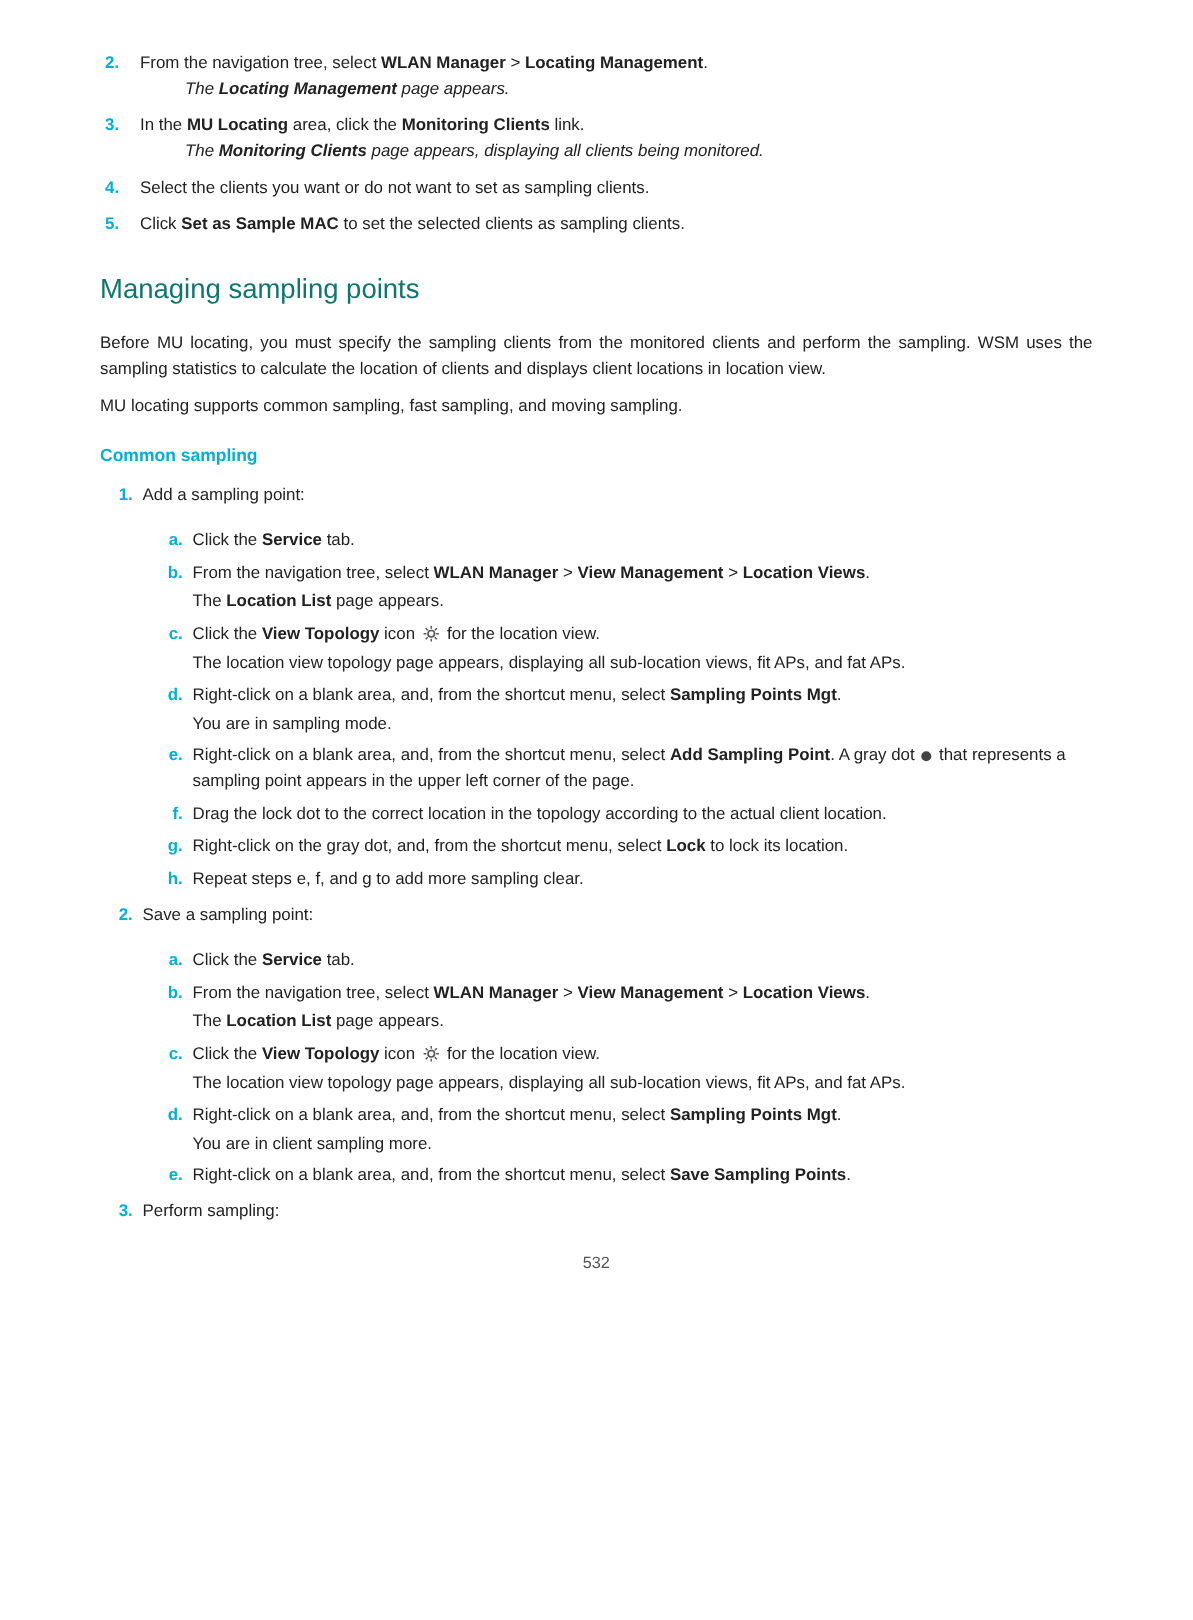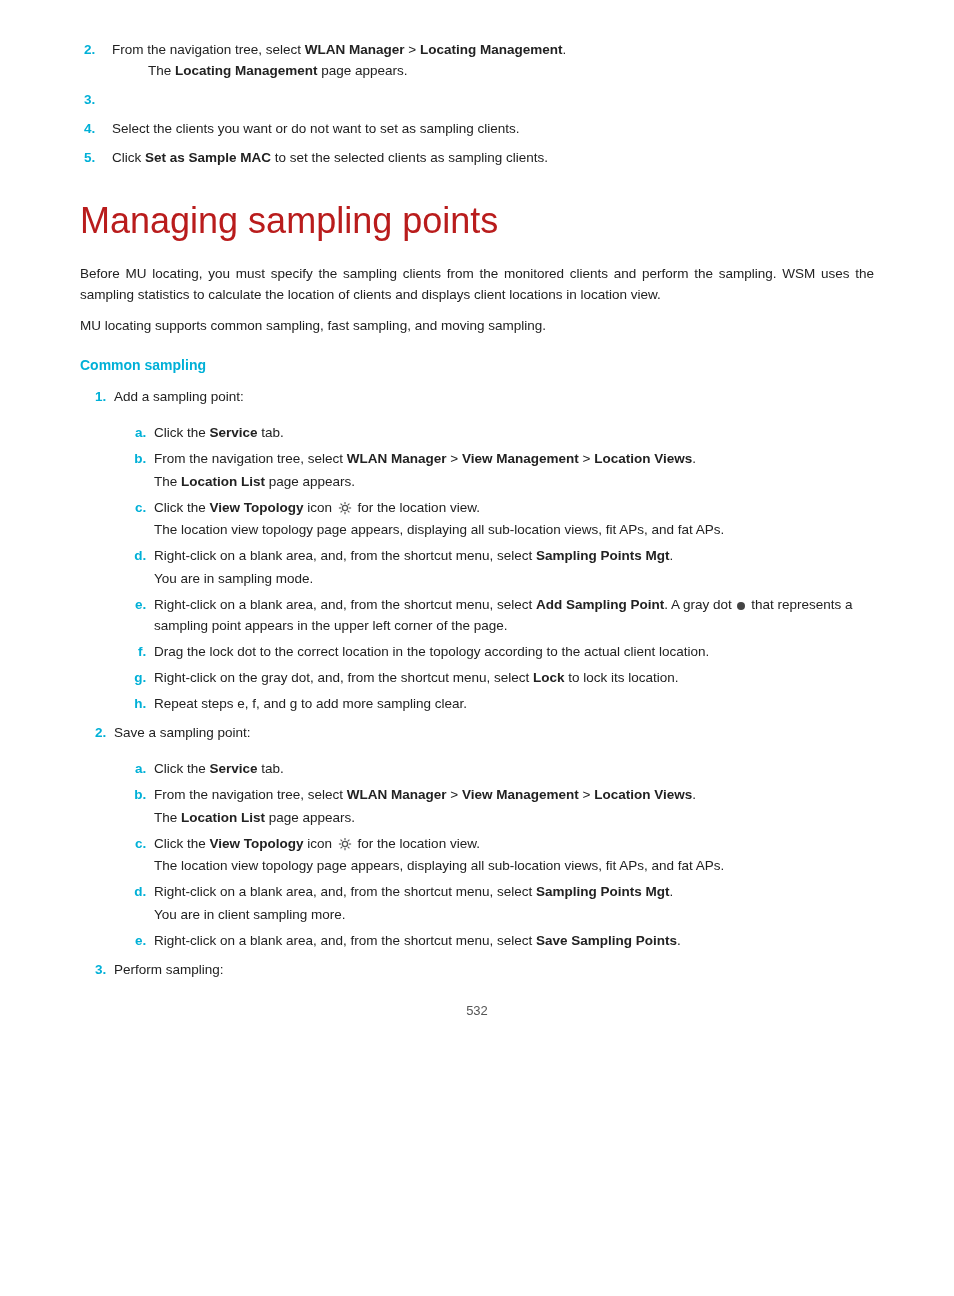--- a/index.html
+++ b/index.html
@@ -7,23 +7,23 @@
       background: #fff;
       font-family: Arial, sans-serif;
       font-size: 13.5px;
       color: #222;
       width: 954px;
       min-height: 1296px;
       padding: 40px 80px 60px 80px;
       line-height: 1.55;
     }
     .section-title {
-      font-size: 36px;
+      font-size: 22px;
       font-weight: 300;
-      color: #b91c1c;
+      color: #0f766e;
       margin: 24px 0 16px 0;
       font-family: Arial, sans-serif;
     }
     .subsection-title {
       font-size: 14px;
       font-weight: bold;
       color: #00b0d7;
       margin: 18px 0 10px 0;
     }
     .intro-para {
@@ -91,37 +91,42 @@
       margin: 0 2px;
     }
     .page-number {
       text-align: center;
       margin-top: 20px;
       color: #555;
       font-size: 13px;
     }
     .indent-block {
       margin-left: 36px;
+      font-style: italic;
     }
   </style>
 </head>
 <body>
 
 <ol class="top-steps" style="list-style:none; margin-left:0;">
 
   <li style="display:flex; margin-bottom:8px;">
     <span style="font-weight:bold; color:#00b0d7; min-width:28px;">2.</span>
     <div>
       <span>From the navigation tree, select <b>WLAN Manager</b> &gt; <b>Locating Management</b>.</span>
       <div class="indent-block">The <b>Locating Management</b> page appears.</div>
     </div>
   </li>
 
   <li style="display:flex; margin-bottom:8px;">
     <span style="font-weight:bold; color:#00b0d7; min-width:28px;">3.</span>
+    <div>
+      <span>In the <b>MU Locating</b> area, click the <b>Monitoring Clients</b> link.</span>
+      <div class="indent-block">The <b>Monitoring Clients</b> page appears, displaying all clients being monitored.</div>
+    </div>
   </li>
 
   <li style="display:flex; margin-bottom:8px;">
     <span style="font-weight:bold; color:#00b0d7; min-width:28px;">4.</span>
     <div>
       <span>Select the clients you want or do not want to set as sampling clients.</span>
     </div>
   </li>
 
   <li style="display:flex; margin-bottom:8px;">

